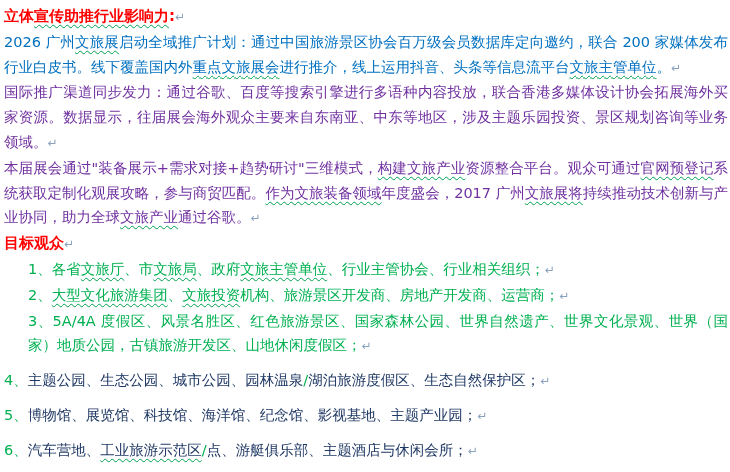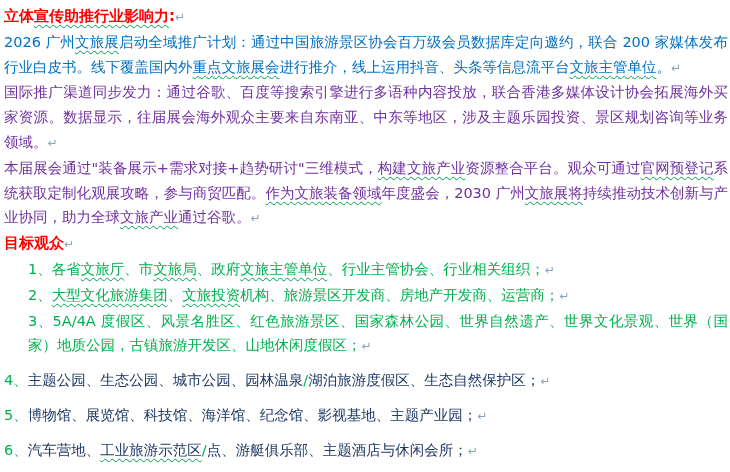--- a/index.html
+++ b/index.html
@@ -19,21 +19,21 @@
   .w{text-decoration:underline wavy #00a050 1px;text-underline-offset:3px;}
 </style>
 </head>
 <body>
 
 <div class="page">
   <div id="doc">
       <div class="para h"><span>立体</span><span class="w">宣传助推行业影响力</span><span>:</span><span class="m">↵</span></div>
       <div class="para blue"><span>2026 广州</span><span class="w">文旅展</span><span>启动全域推广计划：通过中国旅游景区协会百万级会员数据库定向邀约，联合 200 家媒体发布行业白皮书。线下覆盖国内外</span><span class="w">重点文旅展会</span><span>进行推介，线上运用抖音、头条等信息流平台</span><span class="w">文旅主管单位</span><span>。</span><span class="m">↵</span></div>
       <div class="para purple"><span>国际推广渠道同步发力：通过谷歌、百度等搜索引擎进行多语种内容投放，联合香港多媒体设计协会拓展海外买家资源。数据显示，往届展会海外观众主要来自东南亚、中东等地区，涉及主题乐园投资、景区规划咨询等业务领域。</span><span class="m">↵</span></div>
-      <div class="para purple"><span>本届展会通过"装备展示+需求对接+趋势研讨"三维模式，</span><span class="w">构建文旅产业</span><span>资源整合平台。观众可通过</span><span class="w">官网预登记</span><span>系统获取定制化观展攻略，参与商贸匹配。</span><span class="w">作为文旅装备领域</span><span>年度盛会，2030 广州</span><span class="w">文旅展将</span><span>持续推动技术创新与产业协同，助力全球</span><span class="w">文旅产业</span><span>通过谷歌。</span><span class="m">↵</span></div>
+      <div class="para purple"><span>本届展会通过"装备展示+需求对接+趋势研讨"三维模式，</span><span class="w">构建文旅产业</span><span>资源整合平台。观众可通过</span><span class="w">官网预登记</span><span>系统获取定制化观展攻略，参与商贸匹配。</span><span class="w">作为文旅装备领域</span><span>年度盛会，2017 广州</span><span class="w">文旅展将</span><span>持续推动技术创新与产业协同，助力全球</span><span class="w">文旅产业</span><span>通过谷歌。</span><span class="m">↵</span></div>
       <div class="para h"><span>目标观众</span><span class="m">↵</span></div>
       <div class="para green"><span>1、各省</span><span class="w">文旅厅</span><span>、市</span><span class="w">文旅局</span><span>、政府</span><span class="w">文旅主管单位</span><span>、行业主管协会、行业相关组织；</span><span class="m">↵</span></div>
       <div class="para green"><span>2、</span><span class="w">大型文化旅游集团</span><span>、</span><span class="w">文旅投资</span><span>机构、旅游景区开发商、房地产开发商、运营商；</span><span class="m">↵</span></div>
       <div class="para green"><span>3、5A/4A 度假区、风景名胜区、红色旅游景区、国家森林公园、世界自然遗产、世界文化景观、世界（国家）地质公园，古镇旅游开发区、山地休闲度假区；</span><span class="m">↵</span></div>
       <div class="para navy"><span class="n">4、</span><span>主题公园、生态公园、城市公园、园林温泉</span><span class="n">/</span><span>湖泊旅游度假区、生态自然保护区；</span><span class="m">↵</span></div>
       <div class="para navy"><span class="n">5、</span><span>博物馆、展览馆、科技馆、海洋馆、纪念馆、影视基地、主题产业园；</span><span class="m">↵</span></div>
       <div class="para navy"><span class="n">6、</span><span>汽车营地、</span><span class="w">工业旅游示范区</span><span class="n">/</span><span>点、游艇俱乐部、主题酒店与休闲会所；</span><span class="m">↵</span></div>
       <div class="para navy"><span class="n">8、</span><span>田园综合体、休闲农业园区、乡村旅游景区、康养基地；</span><span class="m">↵</span></div>
     </div>
 </div>

